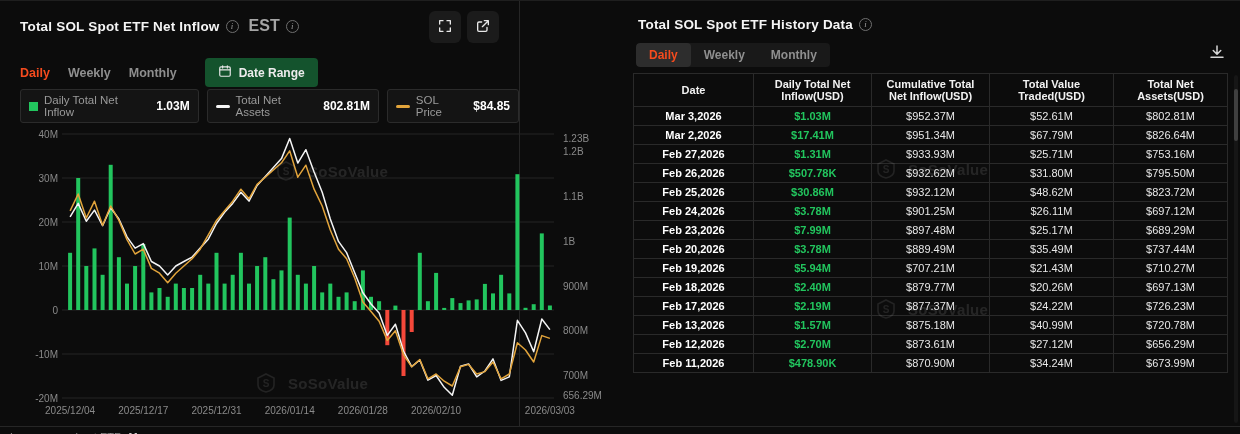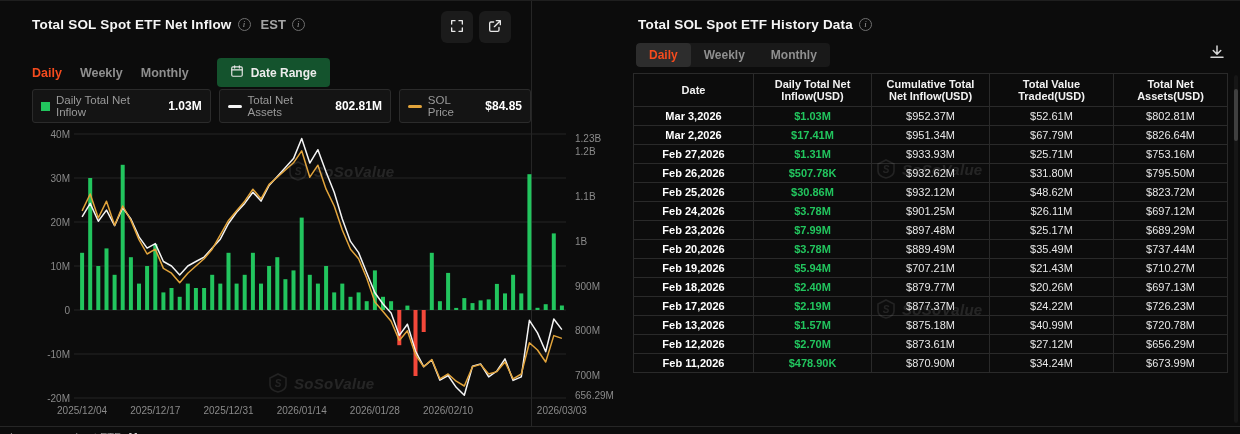--- a/index.html
+++ b/index.html
@@ -4,32 +4,32 @@
 <style>
   * { margin:0; padding:0; box-sizing:border-box; }
   html,body { background:#000; }
   .app {
     position:relative; width:1240px; height:434px; overflow:hidden;
     background:#0c0c0c; border-top:1px solid #1f1f1f;
     font-family:"Liberation Sans", sans-serif; color:#e8e8e8;
     --accent:#f54b1e; --green:#22c55e; --red:#f4483a; --amber:#e2a43b;
   }
   .panel { position:absolute; top:0; height:425px; }
-  .panel.left { left:16px; width:516px; border-right:1px solid #262626; }
+  .panel.left { left:4px; width:516px; border-right:1px solid #262626; }
   .panel.right { left:628px; width:612px; }
 
   
   .title-row { position:absolute; top:16px; left:16px; display:flex; align-items:center; gap:6px; }
   .panel-title { font-size:13.5px; font-weight:bold; color:#f5f5f5; letter-spacing:.2px; }
   .info-i {
     width:13px; height:13px; border:1px solid #6f6f6f; border-radius:50%;
     color:#9a9a9a; font-size:9px; line-height:11px; text-align:center; display:inline-block;
     font-family:"Liberation Serif", serif; font-style:italic;
   }
-  .est { color:#a5a5a5; font-size:13px; font-weight:bold; margin-left:4px; }
+  .est { color:#a5a5a5; font-size:16px; font-weight:bold; margin-left:4px; }
   .header-actions { position:absolute; top:10px; right:20px; display:flex; gap:6px; }
   .icon-btn {
     width:32px; height:32px; background:#1b1b1b; border:none; border-radius:6px;
     display:flex; align-items:center; justify-content:center; cursor:pointer;
   }
 
   
   .tabs-row { position:absolute; top:57px; left:16px; display:flex; align-items:center; gap:18px; }
   .tab-plain { background:none; border:none; font-size:12.5px; font-weight:bold; color:#8f8f8f; cursor:pointer; font-family:inherit; }
   .tab-plain.active { color:var(--accent); }
@@ -50,21 +50,21 @@
   .sw { display:inline-block; }
   .sw-green { width:9px; height:9px; background:var(--green); }
   .sw-white { width:14px; height:3px; background:#f5f5f5; border-radius:2px; }
   .sw-amber { width:14px; height:3px; background:var(--amber); border-radius:2px; }
 
   
   #inflow-chart { position:absolute; top:110px; left:0; width:627px; height:312px; }
   .axis { fill:#8a8a8a; font-size:10px; font-family:"Liberation Sans", sans-serif; }
 
   
-  .watermark { position:absolute; display:flex; align-items:center; gap:6px; opacity:.13; pointer-events:none;font-style:italic; }
+  .watermark { position:absolute; display:flex; align-items:center; gap:12px; opacity:.13; pointer-events:none; }
   .watermark .wm-text { color:#cfcfcf; font-size:15px; font-weight:bold; letter-spacing:.3px; }
 
   
   .rp-title-row { position:absolute; top:16px; left:10px; display:flex; align-items:center; gap:6px; }
   .seg-tabs { position:absolute; top:42px; left:8px; display:flex; background:#191919; border-radius:4px; overflow:hidden; }
   .seg-tab { background:none; border:none; padding:5px 13px; font-size:12px; font-weight:bold; color:#8f8f8f; cursor:pointer; font-family:inherit; }
   .seg-tab.active { background:#2d2d2d; color:var(--accent); border-radius:4px; }
   .download-btn { position:absolute; top:40px; right:12px; background:none; border:none; cursor:pointer; padding:2px; }
 
   table.history { position:absolute; top:72px; left:5px; border-collapse:collapse; table-layout:fixed; font-size:11px; }

